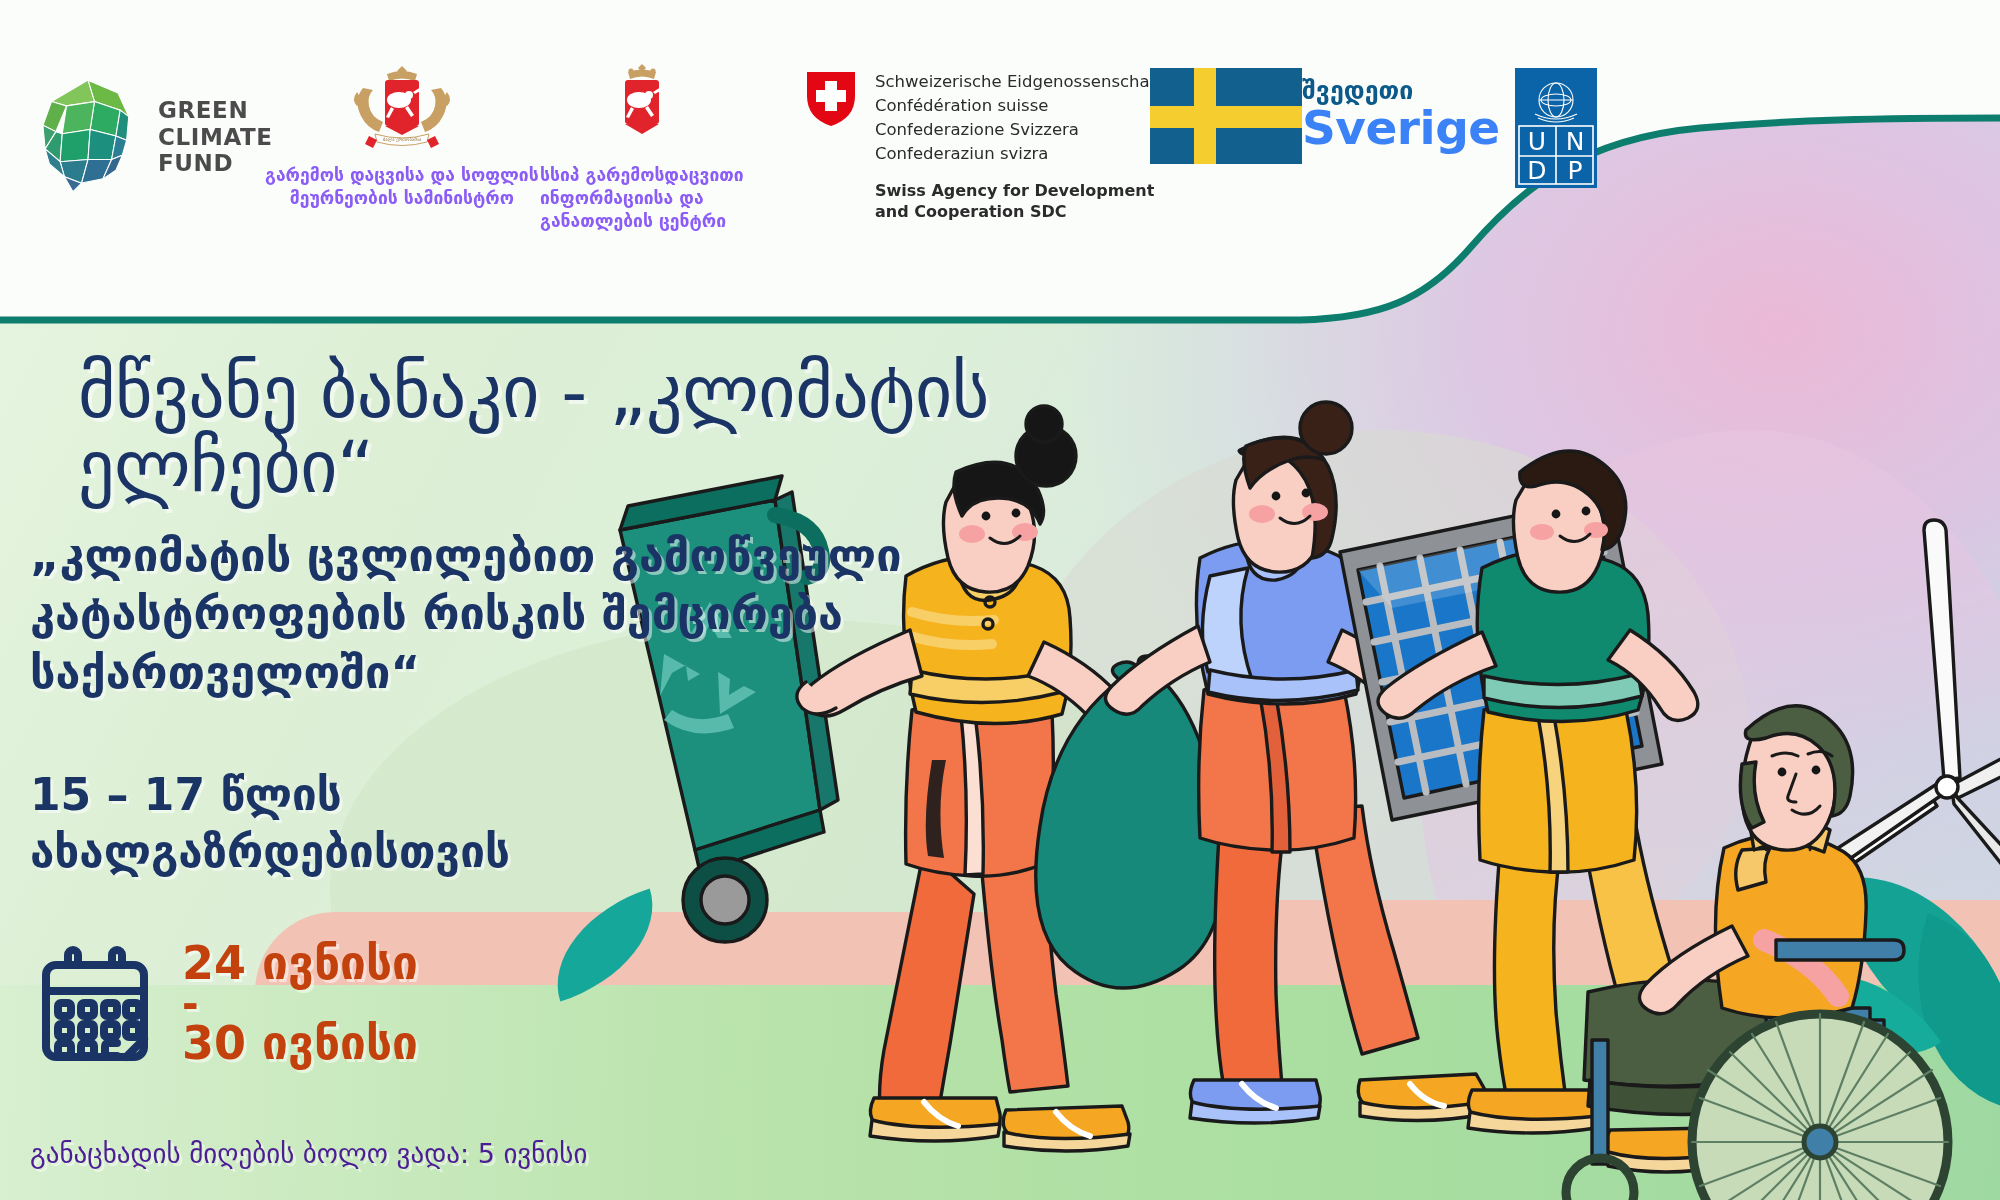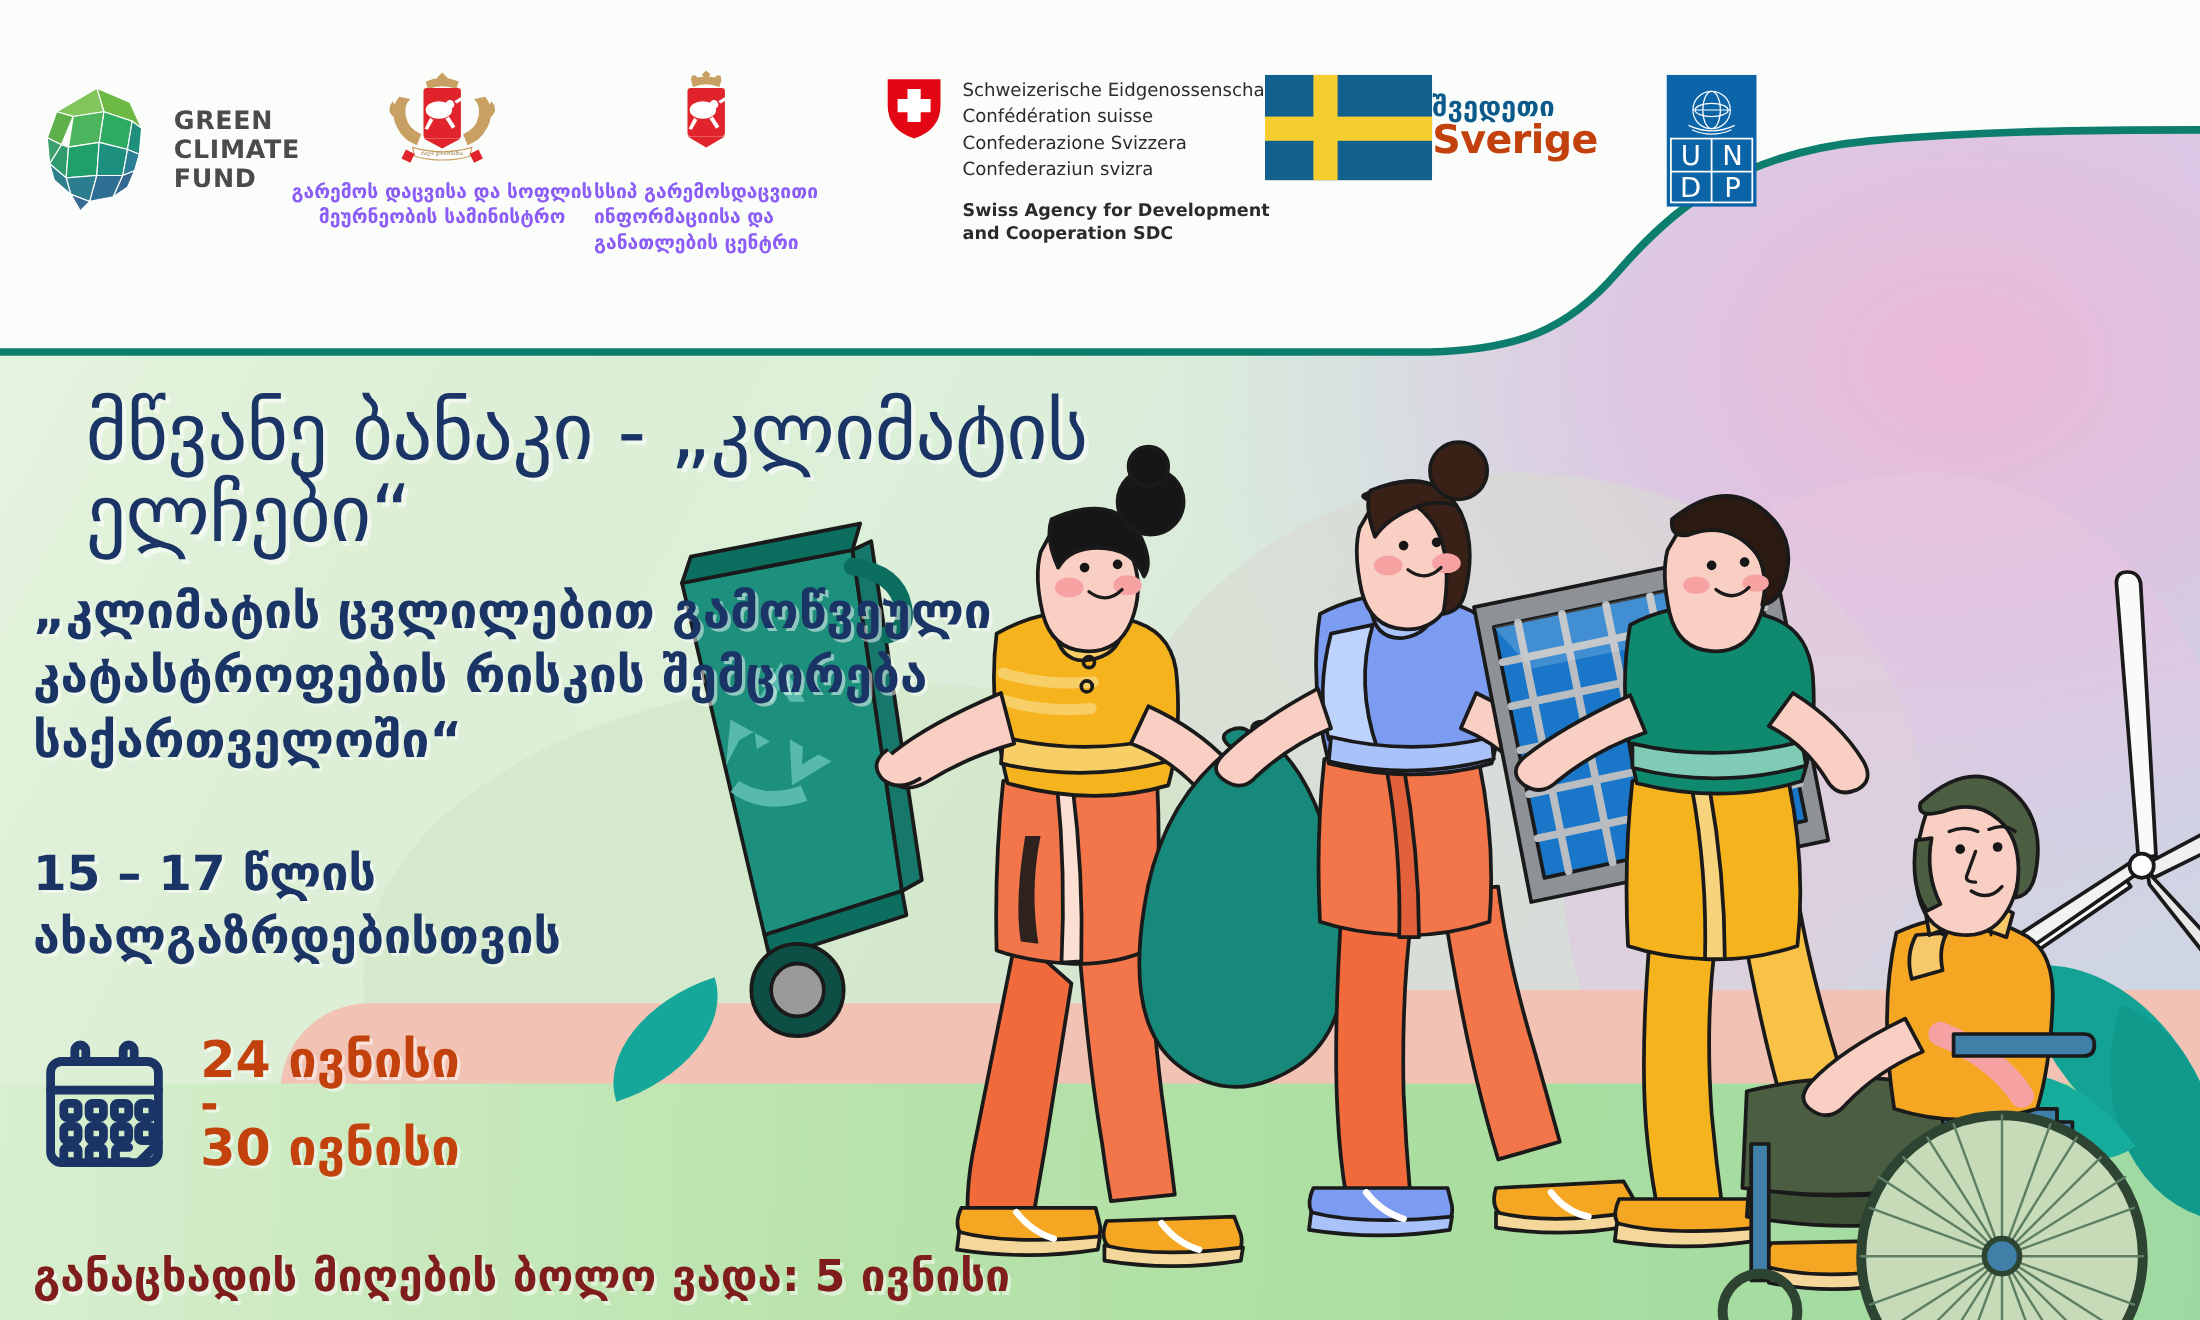--- a/index.html
+++ b/index.html
@@ -57,39 +57,39 @@
   .geo2 .geo-text{text-align:left;}
 
   
   .swiss{left:805px;top:70px;gap:18px;align-items:flex-start;}
   .swiss-txt{font-size:16.5px;line-height:1.45;color:#2b2b2b;}
   .swiss-txt .b{font-weight:700;margin-top:14px;display:block;line-height:1.35;font-size:16px;}
 
   
   .swe{left:1150px;top:68px;align-items:center;}
   .swe-txt .ka{font-size:25px;color:#0b5a8a;font-weight:600;line-height:1;}
-  .swe-txt .sv{font-size:36px;color:#c2410c;font-weight:700;line-height:1.08;letter-spacing:-.5px;}
+  .swe-txt .sv{font-size:47px;color:#3b82f6;font-weight:700;line-height:1.08;letter-spacing:-.5px;}
 
   
   .undp{left:1515px;top:68px;}
 
   
   .copy{position:absolute;left:30px;top:355px;width:1130px;color:#1b3466;}
   .title{font-size:72px;font-weight:400;line-height:1.04;letter-spacing:-.5px;
     text-shadow:4px 4px 0 rgba(255,255,255,.55);margin-left:48px;}
   .subtitle{margin-top:22px;font-size:45px;font-weight:700;line-height:1.30;
     text-shadow:3px 3px 0 rgba(255,255,255,.5);}
   .ages{margin-top:64px;font-size:44px;font-weight:700;line-height:1.30;
     text-shadow:3px 3px 0 rgba(255,255,255,.5);}
 
   .datebox{position:absolute;left:34px;top:938px;display:flex;align-items:center;gap:26px;color:#c2410c;}
   .dates{font-size:46px;font-weight:700;line-height:1.12;text-shadow:3px 3px 0 rgba(255,255,255,.5);}
   .dates .dash{display:block;line-height:.7;font-size:40px;}
 
-  .deadline{position:absolute;left:30px;top:1138px;font-size:40px;font-weight:700;color:#7f1d1d;
+  .deadline{position:absolute;left:30px;top:1138px;font-size:27px;font-weight:400;color:#4c1d95;
     text-shadow:3px 3px 0 rgba(255,255,255,.5);}
 
   
   .scene{position:absolute;left:520px;top:380px;width:1480px;height:820px;}
   .scene svg{display:block;}
 </style>
 </head>
 <body>
 
 <div class="poster">

